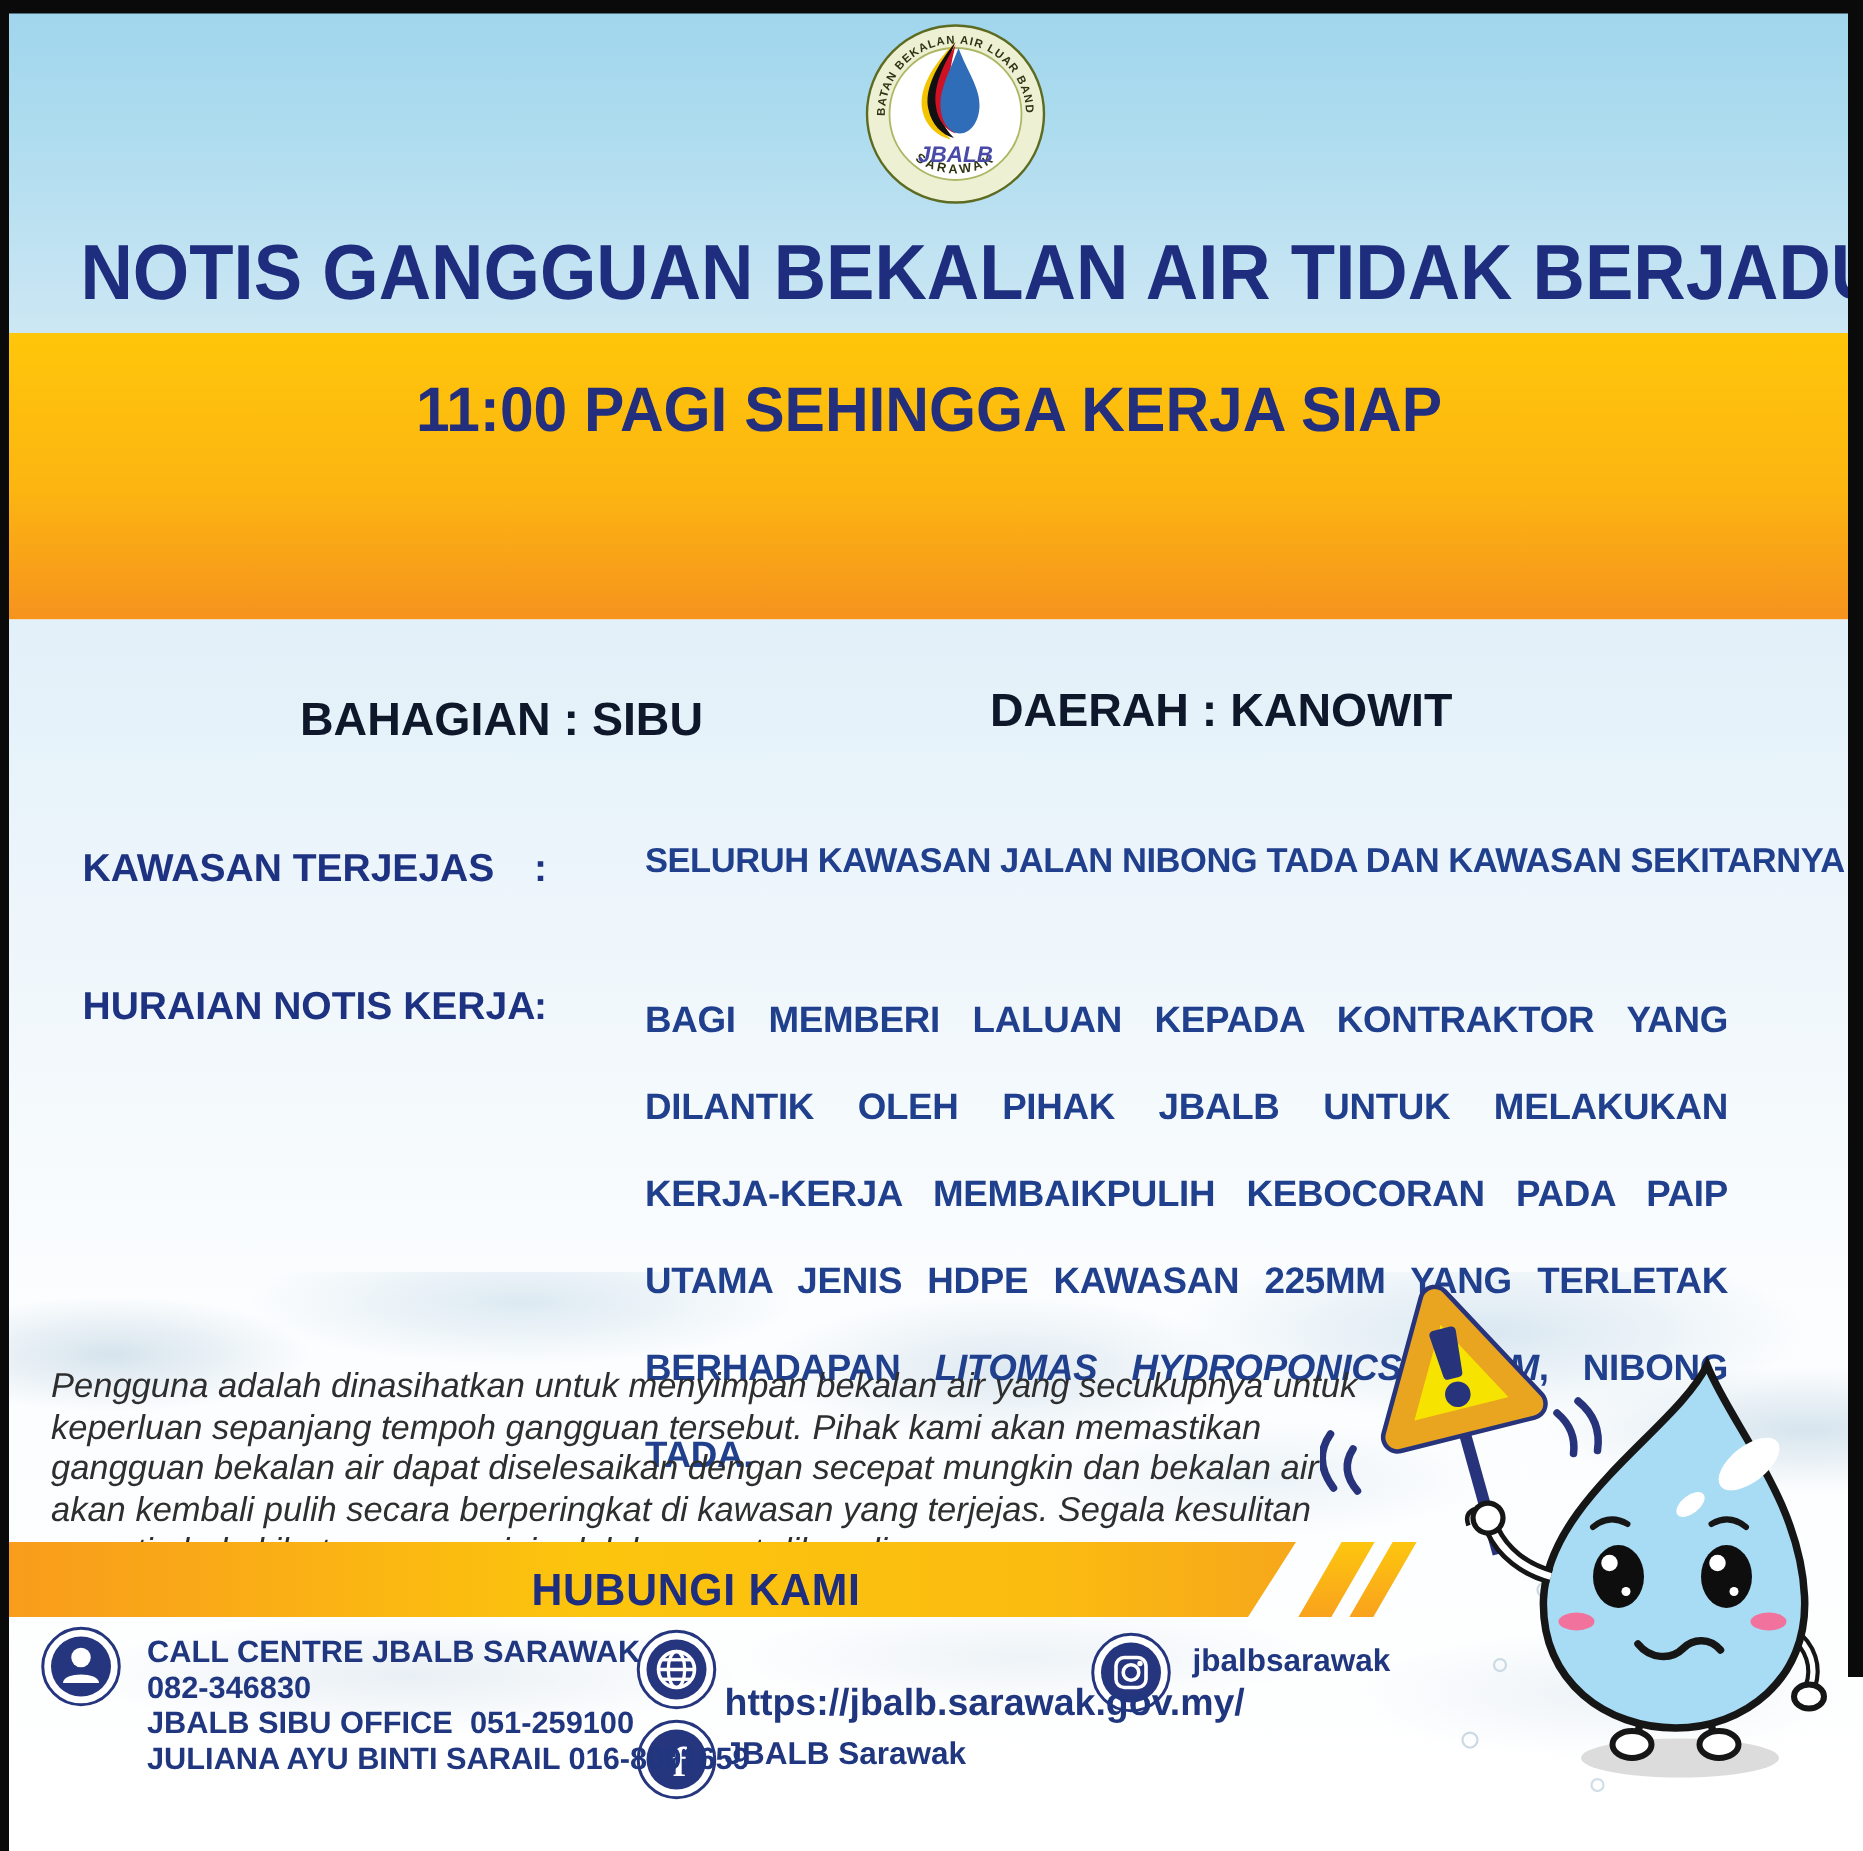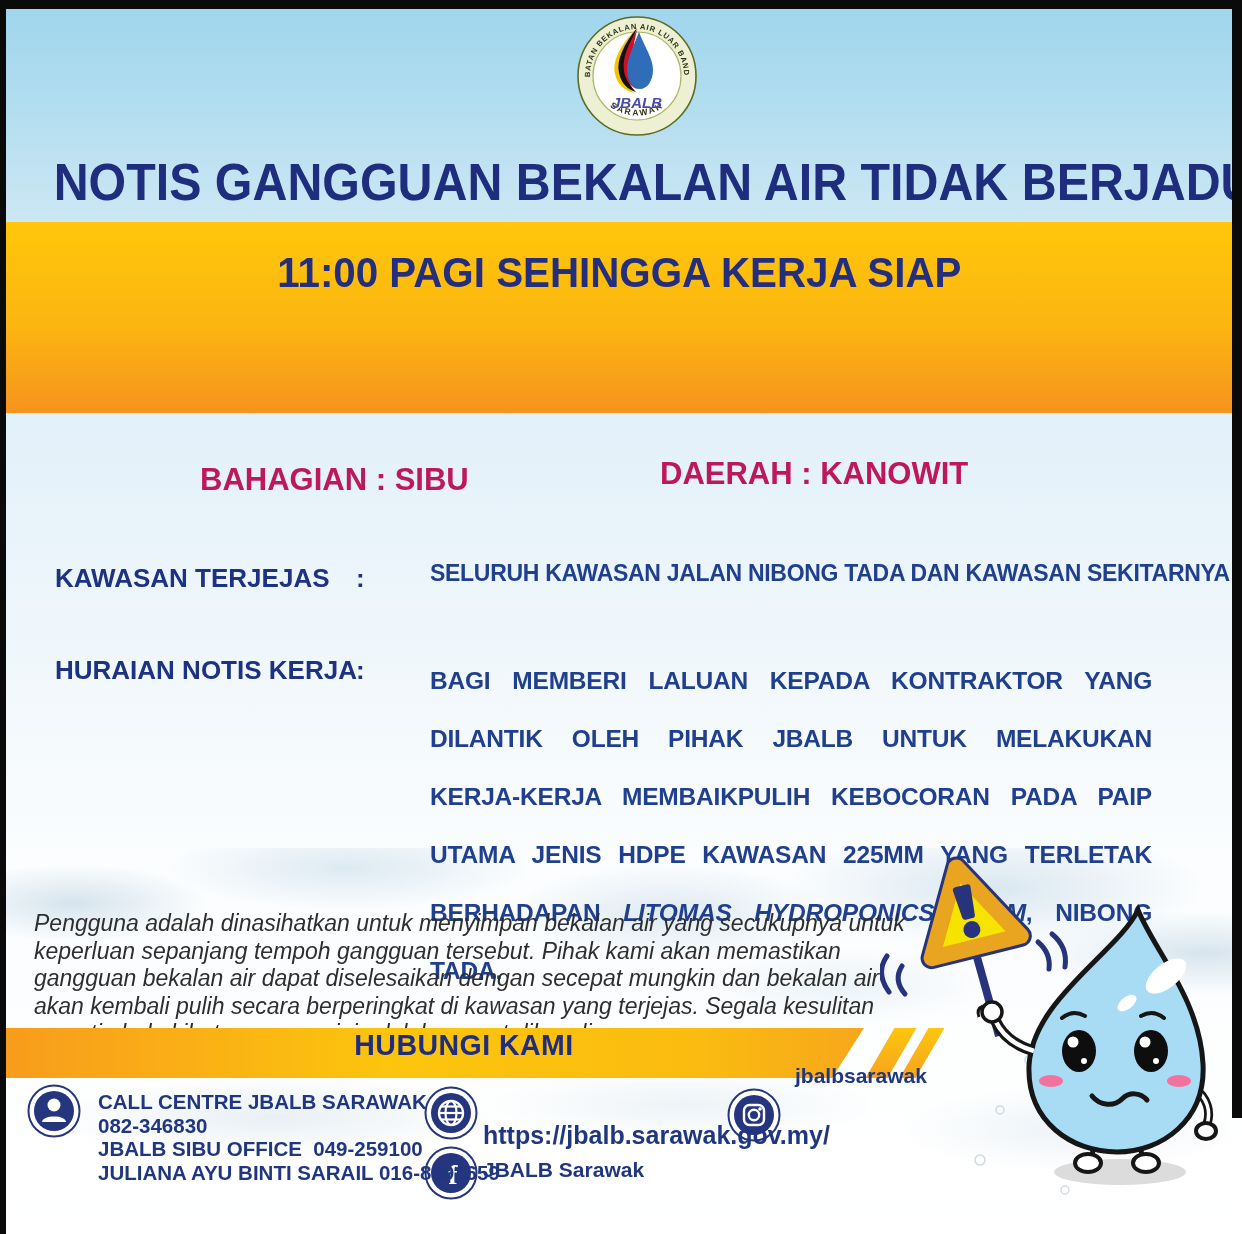--- a/index.html
+++ b/index.html
@@ -33,52 +33,52 @@
   .logo{position:absolute;left:576px;top:14px;width:122px;height:124px;z-index:5;}
   
   .title{position:absolute;left:6px;top:150px;width:1226px;text-align:center;
     color:#1e2d7d;font-weight:bold;font-size:52px;line-height:64px;white-space:nowrap;z-index:5;}
   .title>span{display:inline-block;transform:scaleX(.93);transform-origin:center;}
   
   .sched{position:absolute;left:6px;top:240px;width:1226px;text-align:center;z-index:5;
     color:#232e7c;font-weight:bold;font-size:42px;line-height:66px;}
   .sched div>span{display:inline-block;transform:scaleX(.96);}
   
-  .loc{position:absolute;color:#be185d;font-weight:bold;font-size:31px;white-space:nowrap;z-index:5;text-align:center;}
+  .loc{position:absolute;color:#0f172a;font-weight:bold;font-size:31px;white-space:nowrap;z-index:5;text-align:center;}
   .loc.bahagian{left:200px;top:462px;}
   .loc.daerah{left:660px;top:456px;}
   
   .row-label{position:absolute;left:55px;color:#1e3282;font-weight:bold;font-size:26px;white-space:nowrap;z-index:5;}
   .row-colon{position:absolute;left:356px;color:#1e3282;font-weight:bold;font-size:26px;z-index:5;}
   .kawasan-value{position:absolute;left:430px;top:560px;width:730px;color:#20408e;font-weight:bold;
     font-size:23px;white-space:nowrap;letter-spacing:-.3px;z-index:5;}
   .huraian-text{position:absolute;left:430px;top:652px;width:722px;color:#20408e;font-weight:bold;
     font-size:24.5px;line-height:58px;text-align:justify;word-spacing:3px;letter-spacing:-.2px;z-index:5;}
   .huraian-text .it{font-style:italic;}
   
   .disclaimer{position:absolute;left:34px;top:910px;width:896px;color:#2e2e2e;font-style:italic;
     font-size:23px;line-height:27.5px;z-index:5;}
   
   .hubungi-bar{position:absolute;left:6px;top:1028px;width:858px;height:50px;z-index:6;
     background:linear-gradient(90deg,#f89c1c 0%,#fcc50d 45%,#fbbc10 80%,#f7a71b 100%);
     clip-path:polygon(0 0,100% 0,calc(100% - 32px) 100%,0 100%);
-    display:flex;align-items:flex-start;justify-content:center;}
+    display:flex;align-items:flex-end;justify-content:center;}
   .hubungi-bar span{color:#1e2d7d;font-weight:bold;font-size:30px;letter-spacing:.5px;
     display:inline-block;transform:scaleX(.95);padding-left:60px;}
   .stripe{position:absolute;top:1028px;height:50px;z-index:6;
     background:linear-gradient(180deg,#fdc60e,#f9a21d);transform:skewX(-30deg);}
   .stripe.s1{left:880px;width:22px;}
   .stripe.s2{left:914px;width:16px;}
   
   .cicon{position:absolute;width:54px;height:54px;z-index:6;}
   .ct{position:absolute;color:#203780;font-weight:bold;z-index:6;}
   .col1{left:98px;top:1090px;font-size:20.5px;line-height:23.5px;white-space:pre;}
   .ct.web{left:483px;top:1097px;font-size:25px;margin-top:24px;}
   .ct.fb{left:483px;top:1158px;font-size:21px;}
-  .ct.ig{left:795px;top:1064px;font-size:21px;}
+  .ct.ig{left:795px;top:1096px;font-size:21px;}
   
   .mascot{position:absolute;left:880px;top:850px;width:362px;height:384px;z-index:5;}
 </style>
 </head>
 <body>
 
 <div class="poster">
 
   <div class="sky"></div>
   <div class="band-orange"></div>
@@ -158,21 +158,21 @@
     <text x="29" y="38" text-anchor="middle" font-family="Liberation Serif,serif" font-size="28" font-weight="bold" fill="#ffffff">f</text>
   </svg>
   <svg class="cicon" style="left:727px;top:1088px" viewBox="0 0 54 54">
     <circle cx="27" cy="27" r="25.5" fill="#ffffff" stroke="#25357e" stroke-width="2"></circle>
     <circle cx="27" cy="27" r="20" fill="#25357e"></circle>
     <rect x="17" y="17" width="20" height="20" rx="5.5" fill="none" stroke="#ffffff" stroke-width="2.4"></rect>
     <circle cx="27" cy="27" r="5.2" fill="none" stroke="#ffffff" stroke-width="2.4"></circle>
     <circle cx="33" cy="21" r="1.8" fill="#ffffff"></circle>
   </svg>
 
-  <div class="ct col1"><div>CALL CENTRE JBALB SARAWAK</div><div>082-346830</div><div>JBALB SIBU OFFICE  049-259100</div><div>JULIANA AYU BINTI SARAIL 016-8091659</div></div>
+  <div class="ct col1"><div>CALL CENTRE JBALB SARAWAK</div><div>082-346830</div><div>JBALB SIBU OFFICE  051-259100</div><div>JULIANA AYU BINTI SARAIL 016-8091659</div></div>
   <div class="ct web">https://jbalb.sarawak.gov.my/</div>
   <div class="ct fb">JBALB Sarawak</div>
   <div class="ct ig">jbalbsarawak</div>
 
   <svg class="mascot" viewBox="0 0 362 384">
 
     <circle cx="150" cy="210" r="5" fill="none" stroke="#c9d8e2" stroke-width="1.5"></circle>
     <circle cx="120" cy="260" r="4" fill="none" stroke="#ccdae4" stroke-width="1.5"></circle>
     <circle cx="100" cy="310" r="5" fill="none" stroke="#ccdae4" stroke-width="1.5"></circle>
     <circle cx="185" cy="340" r="4" fill="none" stroke="#d2dee6" stroke-width="1.5"></circle>

